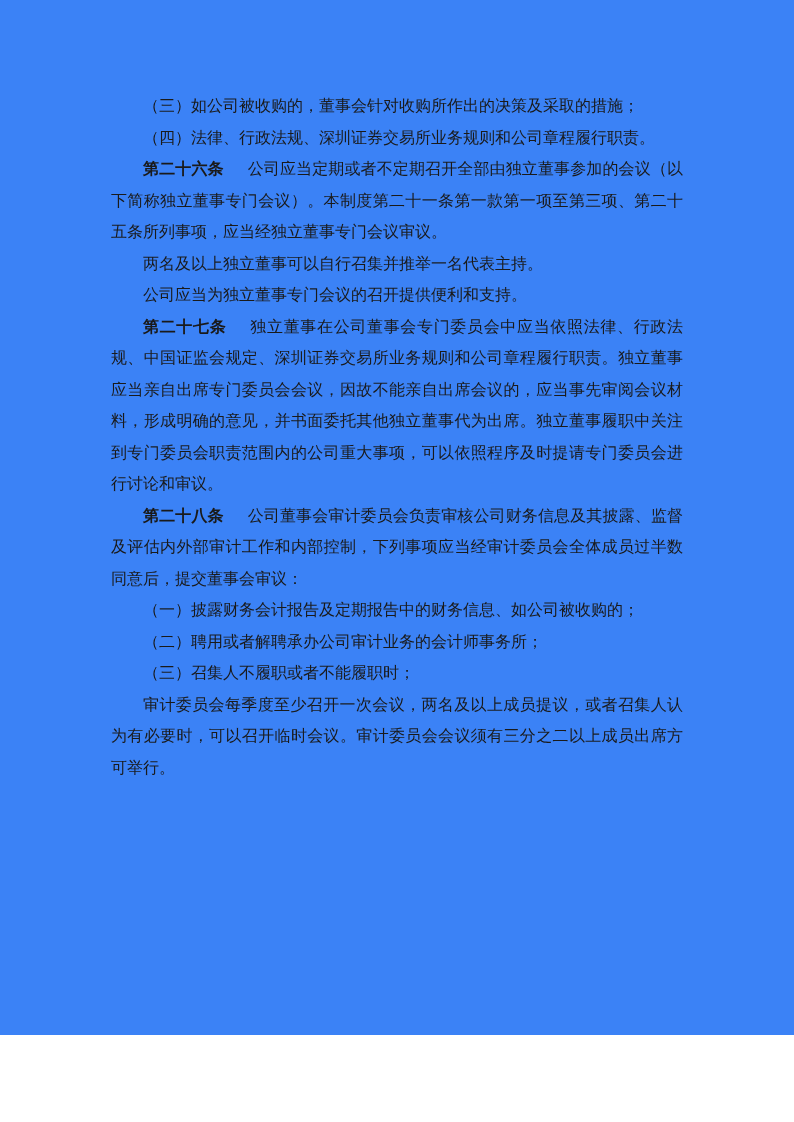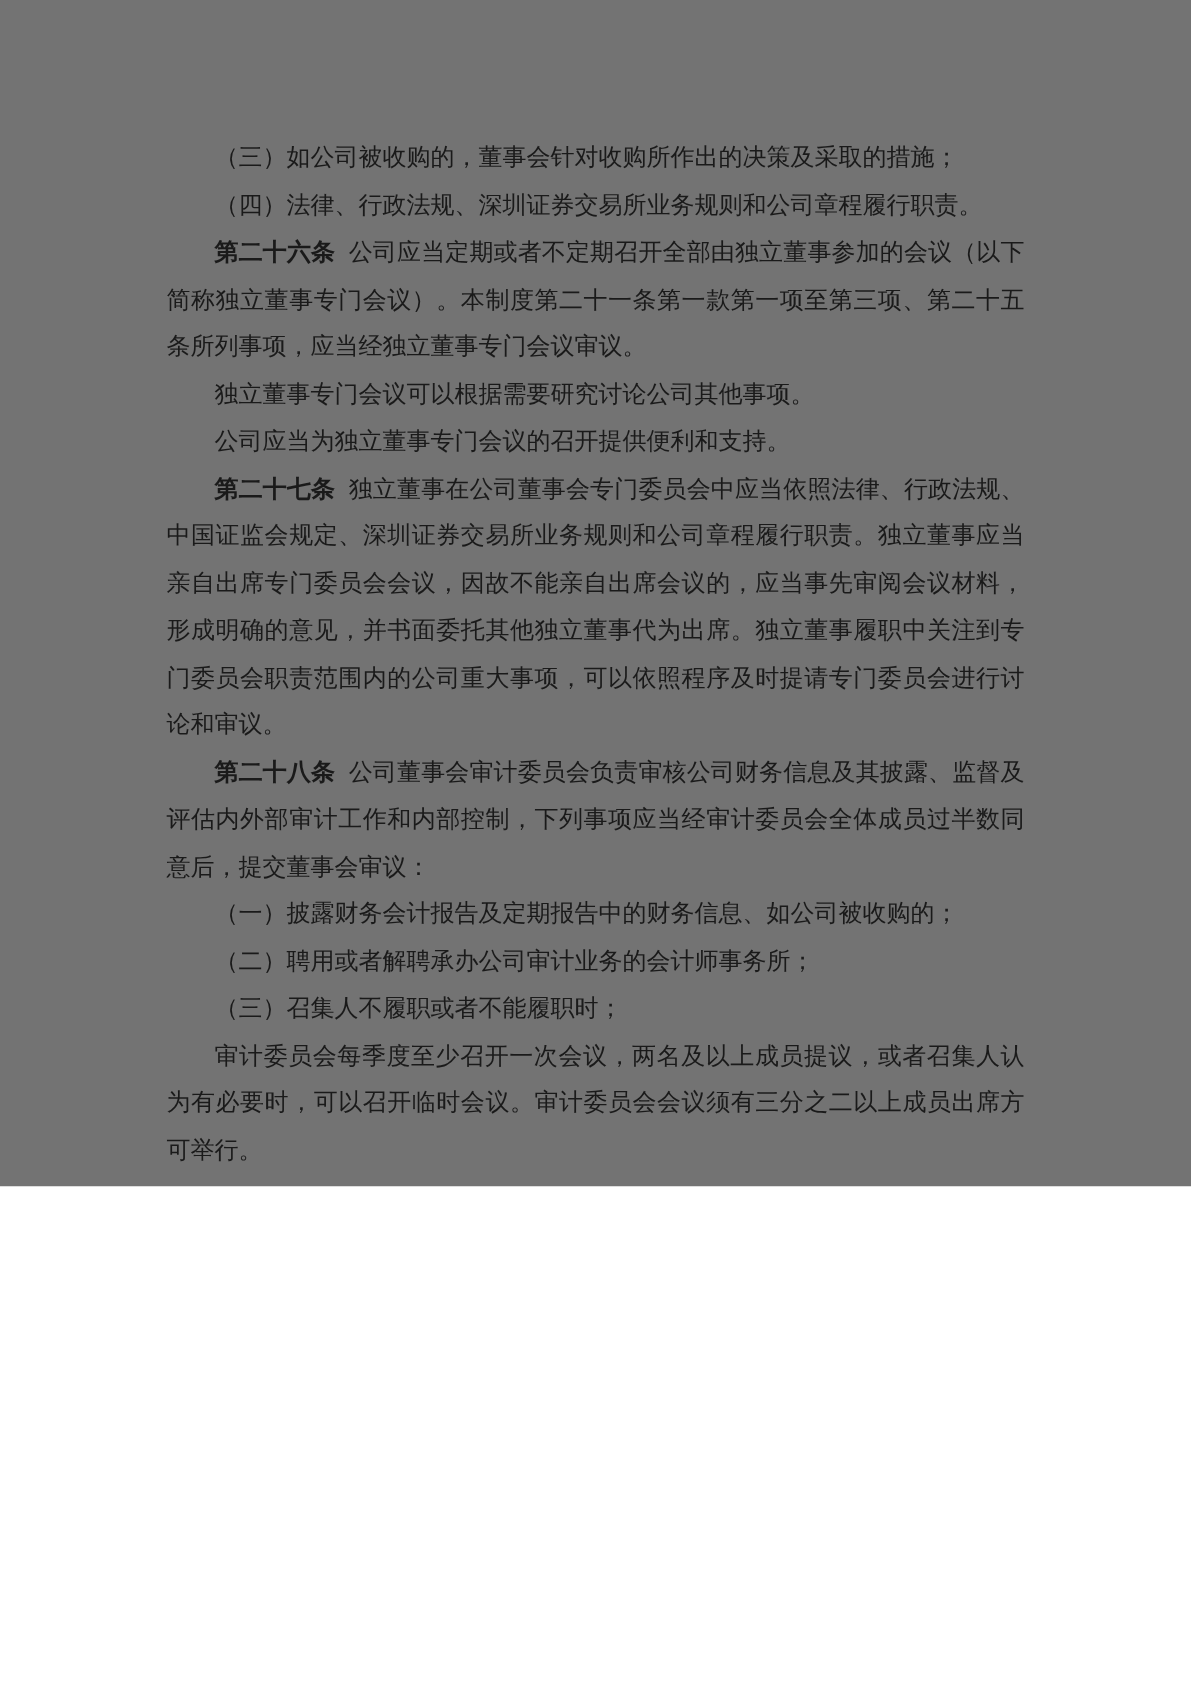--- a/index.html
+++ b/index.html
@@ -3,54 +3,54 @@
 <meta charset="utf-8">
 <style>
   html, body {
     margin: 0;
     padding: 0;
     background: #ffffff;
   }
   .page {
     position: relative;
     width: 794px;
-    height: 791px;
-    background: #737373;
+    height: 1035px;
+    background: #3b82f6;
     overflow: hidden;
   }
   .content {
     position: absolute;
     left: 111px;
     top: 90px;
     width: 572px;
     font-family: "Liberation Serif", "DejaVu Serif", serif;
     font-size: 16px;
     line-height: 31.5px;
     color: #1a1a1a;
     text-align: justify;
   }
   .para {
     margin: 0;
     padding: 0;
     text-indent: 2em;
   }
   .term {
     font-weight: bold;
-    margin-right: 9px;
+    margin-right: 24px;
   }
 </style>
 </head>
 <body>
 
 <div class="page">
   <div class="content" id="doc-body">
       <p class="para list-item"><span>（三）如公司被收购的，董事会针对收购所作出的决策及采取的措施；</span></p>
       <p class="para list-item"><span>（四）法律、行政法规、深圳证券交易所业务规则和公司章程履行职责。</span></p>
       <p class="para article"><span class="term">第二十六条</span><span>公司应当定期或者不定期召开全部由独立董事参加的会议（以下简称独立董事专门会议）。本制度第二十一条第一款第一项至第三项、第二十五条所列事项，应当经独立董事专门会议审议。</span></p>
-      <p class="para plain"><span>独立董事专门会议可以根据需要研究讨论公司其他事项。</span></p>
+      <p class="para plain"><span>两名及以上独立董事可以自行召集并推举一名代表主持。</span></p>
       <p class="para plain"><span>公司应当为独立董事专门会议的召开提供便利和支持。</span></p>
       <p class="para article"><span class="term">第二十七条</span><span>独立董事在公司董事会专门委员会中应当依照法律、行政法规、中国证监会规定、深圳证券交易所业务规则和公司章程履行职责。独立董事应当亲自出席专门委员会会议，因故不能亲自出席会议的，应当事先审阅会议材料，形成明确的意见，并书面委托其他独立董事代为出席。独立董事履职中关注到专门委员会职责范围内的公司重大事项，可以依照程序及时提请专门委员会进行讨论和审议。</span></p>
       <p class="para article"><span class="term">第二十八条</span><span>公司董事会审计委员会负责审核公司财务信息及其披露、监督及评估内外部审计工作和内部控制，下列事项应当经审计委员会全体成员过半数同意后，提交董事会审议：</span></p>
       <p class="para list-item"><span>（一）披露财务会计报告及定期报告中的财务信息、如公司被收购的；</span></p>
       <p class="para list-item"><span>（二）聘用或者解聘承办公司审计业务的会计师事务所；</span></p>
       <p class="para list-item"><span>（三）召集人不履职或者不能履职时；</span></p>
       <p class="para plain"><span>审计委员会每季度至少召开一次会议，两名及以上成员提议，或者召集人认为有必要时，可以召开临时会议。审计委员会会议须有三分之二以上成员出席方可举行。</span></p>
     </div>
 </div>
 

